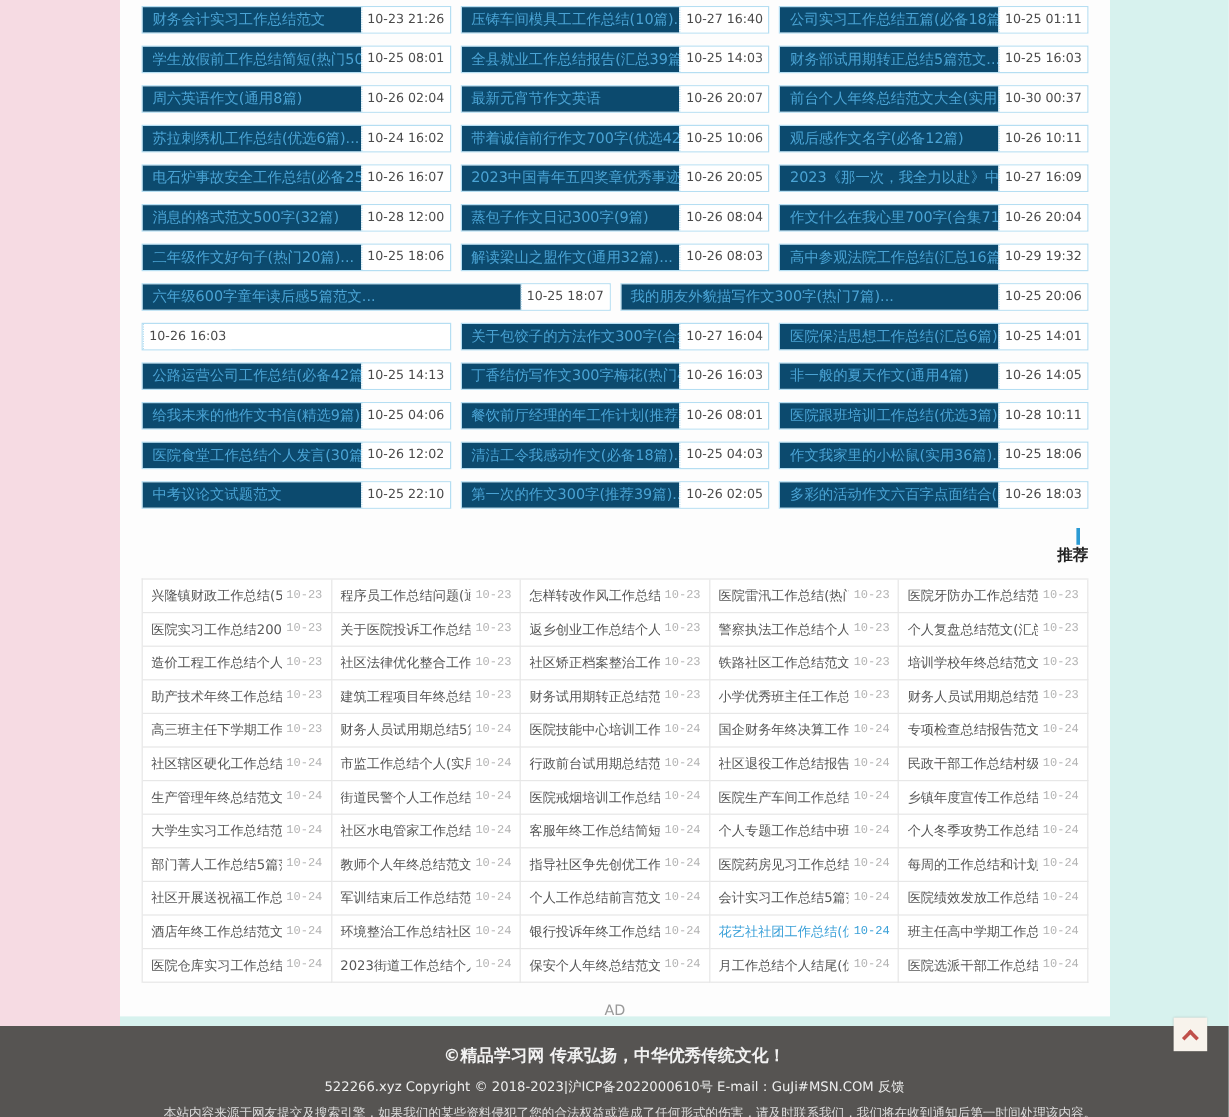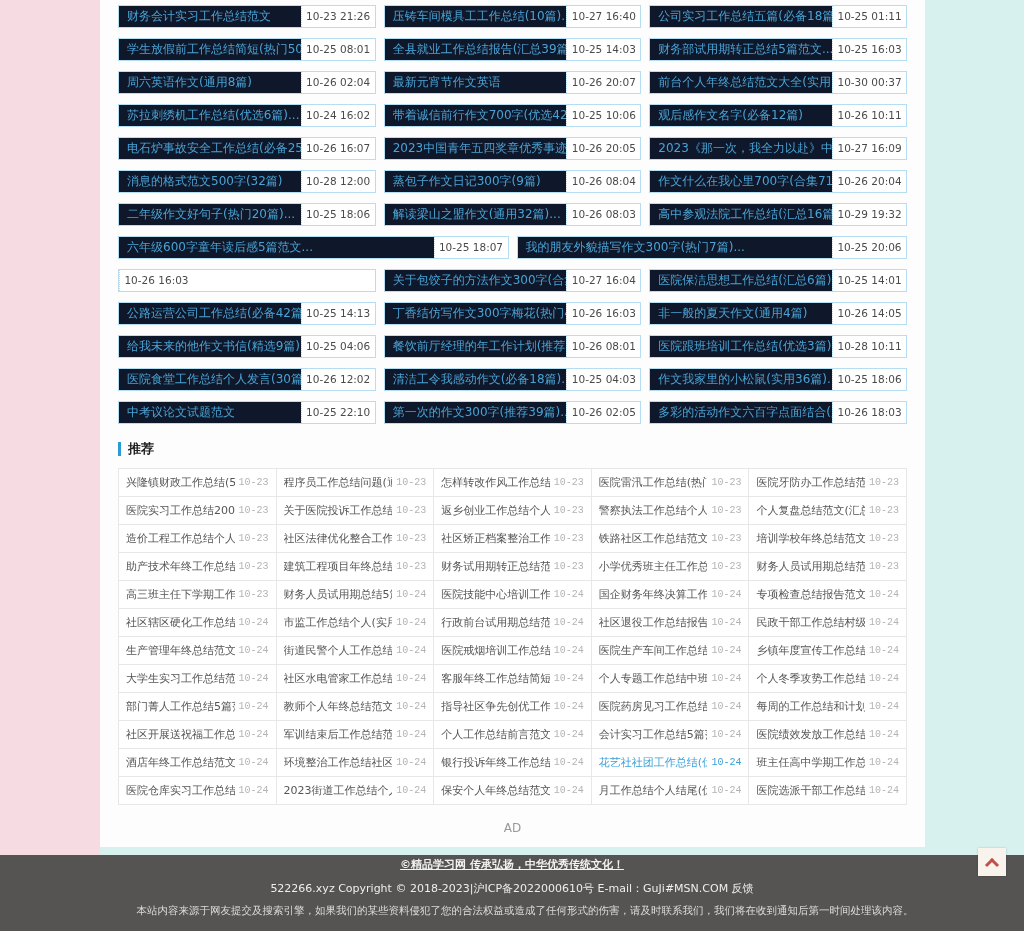--- a/index.html
+++ b/index.html
@@ -11,29 +11,29 @@
   }
   .pink-strip { position:absolute; left:0; top:0; width:100px; height:855px; background:#f6dbe3; }
   .card {
     position:absolute; left:100px; top:0; width:825px; height:847px;
     background:#fdfdfd; padding:5px 18px 0 18px;
   }
   
   .arow { display:flex; gap:8px; margin-bottom:10px; }
   .abox { flex:1; display:flex; border:1px solid #b5def2; height:23px; background:#fff; min-width:0; }
   .atitle {
-    flex:1; min-width:0; background:#0f172a; color:#4aa3d4; font-size:12px; line-height:21px;
+    flex:1; min-width:0; background:#0c4a6e; color:#4aa3d4; font-size:12px; line-height:21px;
     padding:0 8px; overflow:hidden; white-space:nowrap; text-decoration:none; cursor:pointer;
   }
   .adate {
     width:74px; flex:none; border-left:1px dotted #b5def2; background:#fff;
     font-size:10.5px; line-height:21px; text-align:center; color:#4a4a4a;
   }
   
-  .rec-head { display:flex; align-items:center; margin:16px 0 10px 0; }
+  .rec-head { display:flex; align-items:flex-end; margin:16px 0 10px 0;flex-direction:column; }
   .rec-bar { width:3px; height:14px; background:#2b9bd4; margin-right:7px; }
   .rec-title { font-size:13px; font-weight:bold; color:#222; }
   .rec-grid {
     display:grid; grid-template-columns:repeat(5,1fr);
     border-top:1px solid #e7e7e7; border-left:1px solid #e7e7e7; background:#fff;
   }
   .rcell {
     display:flex; align-items:center; height:28px; padding:0 7px; min-width:0;
     border-right:1px solid #e7e7e7; border-bottom:1px solid #e7e7e7;
   }
@@ -44,21 +44,21 @@
   .rdate { flex:none; font-size:10px; color:#b3b3b3; margin-left:4px;font-family:Liberation Mono, monospace; }
   .rcell.hl .rtitle, .rcell.hl .rdate { color:#3aa0d8; }
   
   .ad { text-align:center; color:#999; font-size:12px; margin-top:16px; }
   
   .footer {
     position:absolute; left:0; top:855px; width:1024px; height:76px;
     background:#565452; text-align:center;
   }
   .footer p { margin:0; }
-  .f1 { padding-top:2px; font-size:11px; color:#f2f2f2; font-weight:bold;text-decoration:underline; }
+  .f1 { padding-top:16px; font-size:14px; color:#f2f2f2; font-weight:bold; }
   .f2 { margin-top:9px !important; font-size:11px; color:#eeeeee; }
   .f3 { margin-top:8px !important; font-size:10.5px; color:#dcdcdc;padding-left:26px; }
   
   .top-btn {
     position:absolute; left:978px; top:848px; width:28px; height:28px;
     background:#f8f3ec; display:flex; align-items:center; justify-content:center;
     cursor:pointer; box-shadow:0 0 2px rgba(0,0,0,0.2);
   }
   .chev {
     width:10px; height:10px; margin-top:5px;

